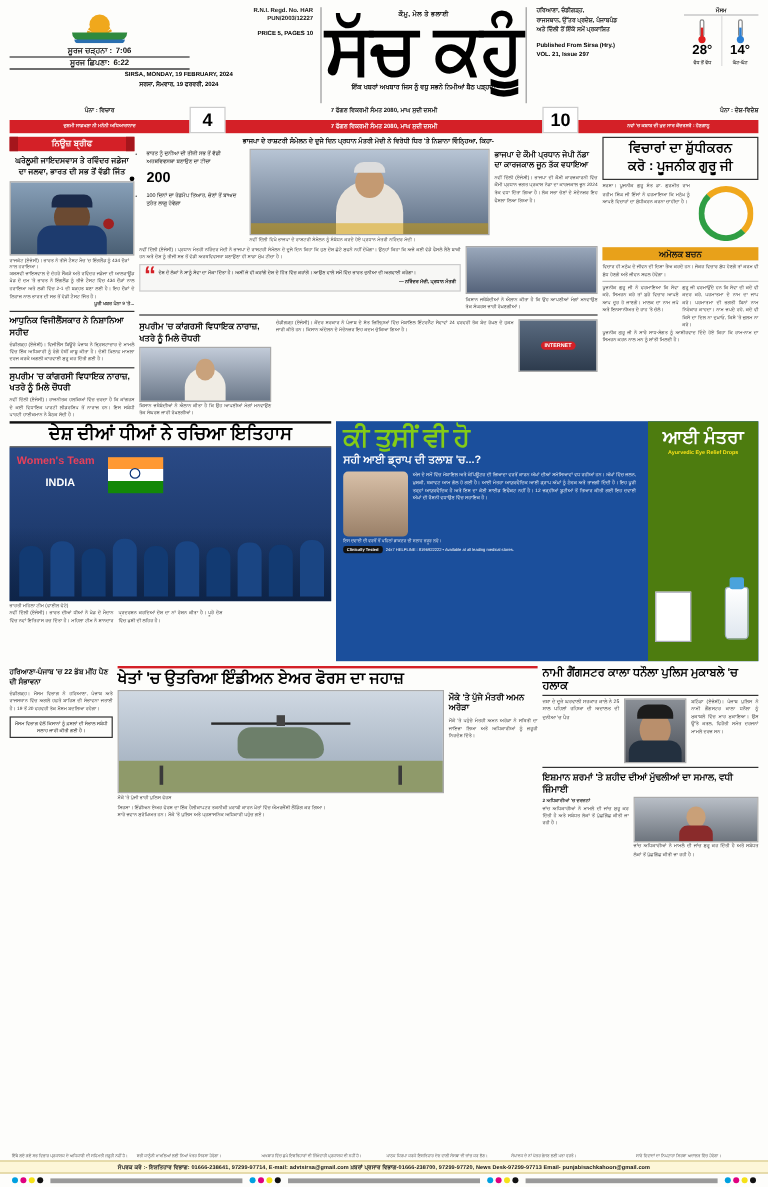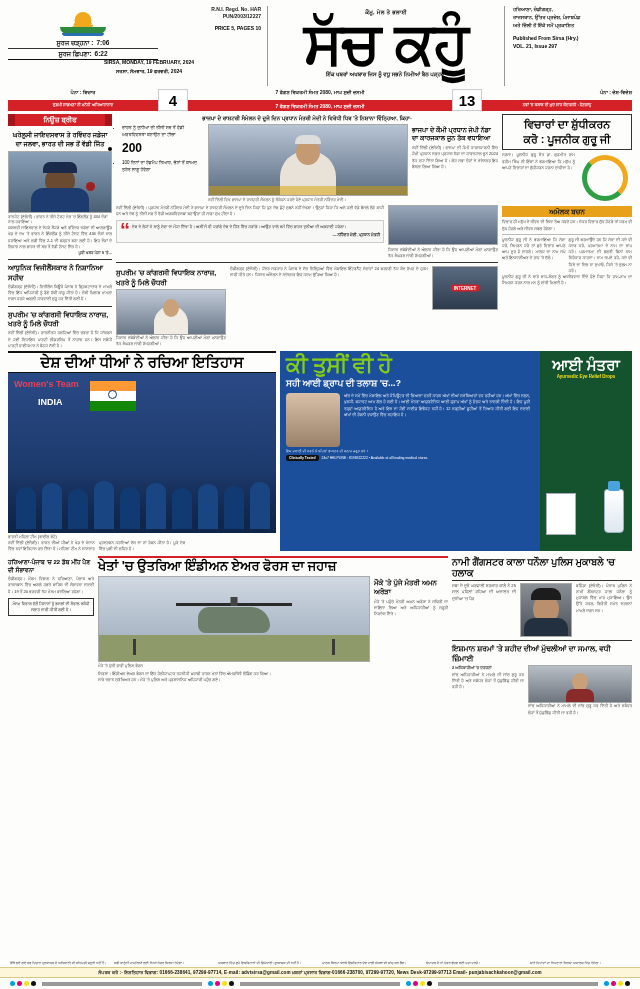--- a/index.html
+++ b/index.html
@@ -102,29 +102,29 @@
 
   
   .band { display: flex; padding: 2px 8px; gap: 4px; }
   .band-left { width: 268px; }
   .band-ad { flex: 1; background: #1b4f9c; position: relative; overflow: hidden; }
   .ad-hd { color: #84cc16; font-size: 22px; font-weight: bold; line-height: 1; padding: 3px 0 0 6px; letter-spacing: -.5px; }
   .ad-sub { color: #fff; font-size: 9px; font-weight: bold; padding: 2px 0 0 6px; }
   .ad-yellow { position: absolute; right: 6px; top: 5px; background: #f5e118; padding: 3px 5px; font-size: 5px; line-height: 1.75; font-weight: bold; color: #123; }
   .ad-side-label { position: absolute; right: 58px; top: 8px; writing-mode: vertical-rl; font-size: 6px; font-weight: bold; color: #fff; }
   .ad-body { color: #fff; font-size: 4px; line-height: 1.6; padding: 4px 6px; text-align: justify; }
-  .ad-prod { position: absolute; right: 0; top: 0; width: 92px; height: 100%; background: #14532d; }
+  .ad-prod { position: absolute; right: 0; top: 0; width: 92px; height: 100%; background: #4d7c0f; }
   .prod-name { color: #fff; font-size: 15px; font-weight: bold; text-align: center; padding-top: 6px; line-height: 1; }
   .prod-tag { color: #f5e118; font-size: 4.5px; text-align: center; font-weight: bold; padding-top: 2px; }
   .bottle { position: absolute; right: 8px; bottom: 18px; width: 20px; height: 44px; background: linear-gradient(#fff, #dfe7ef); border-radius: 3px 3px 4px 4px; border: .5px solid #9fb0c2; }
   .bottle-cap { position: absolute; right: 12px; bottom: 60px; width: 12px; height: 10px; background: #4aa3dc; border-radius: 2px; }
   .pkbox { position: absolute; left: 6px; bottom: 16px; width: 30px; height: 42px; background: #fff; border: .5px solid #aab; }
 
   
-  .wt-photo { width: 100%; height: 160px; position: relative; overflow: hidden; background: #20407a; }
+  .wt-photo { width: 100%; height: 128px; position: relative; overflow: hidden; background: #20407a; }
 
   
   .bottom { display: flex; padding: 2px 8px; gap: 4px; }
   .b-left { width: 86px; }
   .b-mid { flex: 1; }
   .b-right { width: 180px; }
 
   .footer-wrap { position: absolute; left: 0; bottom: 0; width: 640px; }
   .footer-note { display: flex; gap: 4px; padding: 1px 10px; font-size: 3.4px; line-height: 1.45; color: #333; }
   .footer-note > div { flex: 1; }
@@ -190,33 +190,56 @@
     </div>
 
     <div class="mh-right">
       <div class="cities" style="white-space:pre-line">ਹਰਿਆਣਾ, ਚੰਡੀਗੜ੍ਹ,
 ਰਾਜਸਥਾਨ, ਉੱਤਰ ਪ੍ਰਦੇਸ਼, ਪੰਜਾਬਪੰਡ
 ਅਤੇ ਦਿੱਲੀ ਤੋਂ ਇੱਕੋ ਸਮੇਂ ਪ੍ਰਕਾਸ਼ਿਤ</div>
       <div class="pub">Published From Sirsa (Hry.)</div>
       <div class="pub" style="margin-top:0">VOL. 21, Issue 297</div>
     </div>
 
+    <div class="mh-weather">
+      <div class="wx-title">ਮੌਸਮ</div>
+      <div class="wx-body">
+        <div class="wx-cell">
+          <div class="thermo">
+            <div class="th-tube"></div>
+              <div class="th-fill" style="background:#e02020"></div>
+            <div class="th-bulb" style="background:#e02020"></div>
+          </div>
+          <div class="wx-temp">28°</div>
+          <div class="wx-label">ਵੱਧ ਤੋਂ ਵੱਧ</div>
+        </div>
+        <div class="wx-cell">
+          <div class="thermo">
+            <div class="th-tube"></div>
+              <div class="th-fill" style="background:#2a7fd4"></div>
+            <div class="th-bulb" style="background:#2a7fd4"></div>
+          </div>
+          <div class="wx-temp">14°</div>
+          <div class="wx-label">ਘੱਟ-ਘੱਟ</div>
+        </div>
+      </div>
+    </div>
   </div>
 
   <div class="strip">
     <div class="strip-side strip-cell">
       <div class="strip-topline">ਪੰਨਾ : ਵਿਚਾਰ</div>
       <div class="strip-red">ਦੁਸ਼ਮੀ ਸਾਡਖਣਾ ਨੀ ਮਨੇਨੀ ਅਧਿਆਰਾਨਾਦ</div>
     </div>
     <div class="pagenum">4</div>
     <div class="strip-mid strip-cell">
       <div class="strip-topline">7 ਫੱਗਣ ਵਿਕਰਮੀ ਸੰਮਤ 2080, ਮਾਘ ਸੁਦੀ ਦਸਮੀ</div>
       <div class="strip-red">7 ਫੱਗਣ ਵਿਕਰਮੀ ਸੰਮਤ 2080, ਮਾਘ ਸੁਦੀ ਦਸਮੀ</div>
     </div>
-    <div class="pagenum">13</div>
+    <div class="pagenum">10</div>
     <div class="strip-side strip-cell">
       <div class="strip-topline" style="text-align:right">ਪੰਨਾ : ਦੇਸ਼-ਵਿਦੇਸ਼</div>
       <div class="strip-red">ਨਵਾਂ 'ਚ ਕਬਾਬ ਦੀ ਖੁਦ ਸਾਰ ਕੇਂਦਰਸਰੋ : ਹੋਣਗਾਨੂ</div>
     </div>
   </div>
 
   <div class="content">
 
     <div class="col-left">
       <div class="hl-red-box">ਨਿਊਜ਼ ਬ੍ਰੀਫ</div>

